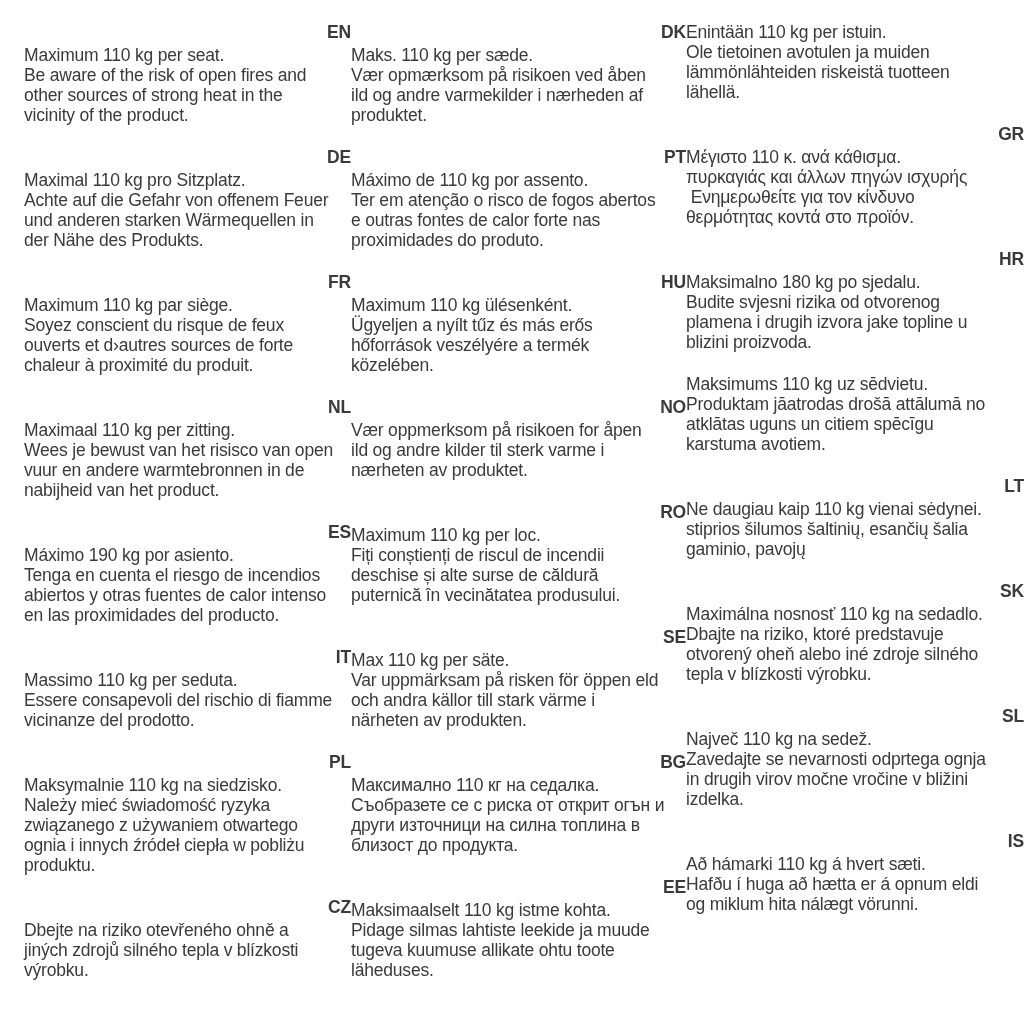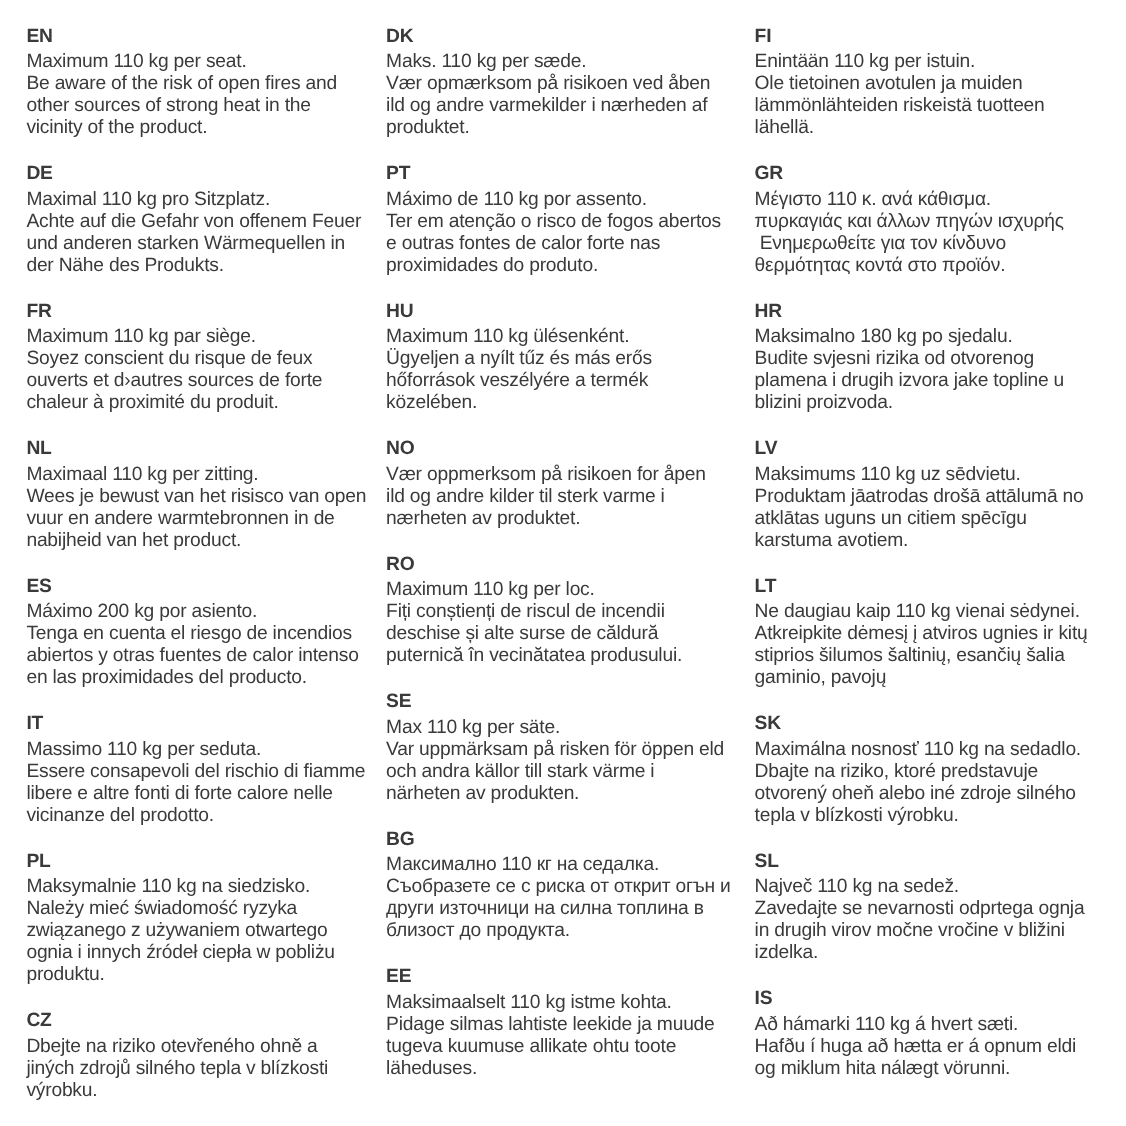--- a/index.html
+++ b/index.html
@@ -27,20 +27,21 @@
   }
   .section {
     margin-bottom: 22px;
   }
   .lang-code {
     font-weight: bold;
     font-size: 17.5px;
     line-height: 20px;
     letter-spacing: -0.2px;
     margin-bottom: 3px;
+    text-align: right;
   }
   .line {
     font-size: 17.5px;
     line-height: 20px;
     letter-spacing: -0.2px;
     white-space: pre;
   }
 </style>
 </head>
 <body>
@@ -71,30 +72,29 @@
         </div>
         <div class="section">
           <div class="lang-code">NL</div>
           <div class="line">Maximaal 110 kg per zitting.</div>
           <div class="line">Wees je bewust van het risisco van open</div>
           <div class="line">vuur en andere warmtebronnen in de</div>
           <div class="line">nabijheid van het product.</div>
         </div>
         <div class="section">
           <div class="lang-code">ES</div>
-          <div class="line">Máximo 200 kg por asiento.</div>
+          <div class="line">Máximo 190 kg por asiento.</div>
           <div class="line">Tenga en cuenta el riesgo de incendios</div>
           <div class="line">abiertos y otras fuentes de calor intenso</div>
           <div class="line">en las proximidades del producto.</div>
         </div>
         <div class="section">
           <div class="lang-code">IT</div>
           <div class="line">Massimo 110 kg per seduta.</div>
           <div class="line">Essere consapevoli del rischio di fiamme</div>
-          <div class="line">libere e altre fonti di forte calore nelle</div>
           <div class="line">vicinanze del prodotto.</div>
         </div>
         <div class="section">
           <div class="lang-code">PL</div>
           <div class="line">Maksymalnie 110 kg na siedzisko.</div>
           <div class="line">Należy mieć świadomość ryzyka</div>
           <div class="line">związanego z używaniem otwartego</div>
           <div class="line">ognia i innych źródeł ciepła w pobliżu</div>
           <div class="line">produktu.</div>
         </div>
@@ -157,51 +157,48 @@
         <div class="section">
           <div class="lang-code">EE</div>
           <div class="line">Maksimaalselt 110 kg istme kohta.</div>
           <div class="line">Pidage silmas lahtiste leekide ja muude</div>
           <div class="line">tugeva kuumuse allikate ohtu toote</div>
           <div class="line">läheduses.</div>
         </div>
       </div>
     <div class="col">
         <div class="section">
-          <div class="lang-code">FI</div>
           <div class="line">Enintään 110 kg per istuin.</div>
           <div class="line">Ole tietoinen avotulen ja muiden</div>
           <div class="line">lämmönlähteiden riskeistä tuotteen</div>
           <div class="line">lähellä.</div>
         </div>
         <div class="section">
           <div class="lang-code">GR</div>
           <div class="line">Μέγιστο 110 κ. ανά κάθισμα.</div>
           <div class="line">πυρκαγιάς και άλλων πηγών ισχυρής</div>
           <div class="line"> Ενημερωθείτε για τον κίνδυνο</div>
           <div class="line">θερμότητας κοντά στο προϊόν.</div>
         </div>
         <div class="section">
           <div class="lang-code">HR</div>
           <div class="line">Maksimalno 180 kg po sjedalu.</div>
           <div class="line">Budite svjesni rizika od otvorenog</div>
           <div class="line">plamena i drugih izvora jake topline u</div>
           <div class="line">blizini proizvoda.</div>
         </div>
         <div class="section">
-          <div class="lang-code">LV</div>
           <div class="line">Maksimums 110 kg uz sēdvietu.</div>
           <div class="line">Produktam jāatrodas drošā attālumā no</div>
           <div class="line">atklātas uguns un citiem spēcīgu</div>
           <div class="line">karstuma avotiem.</div>
         </div>
         <div class="section">
           <div class="lang-code">LT</div>
           <div class="line">Ne daugiau kaip 110 kg vienai sėdynei.</div>
-          <div class="line">Atkreipkite dėmesį į atviros ugnies ir kitų</div>
           <div class="line">stiprios šilumos šaltinių, esančių šalia</div>
           <div class="line">gaminio, pavojų</div>
         </div>
         <div class="section">
           <div class="lang-code">SK</div>
           <div class="line">Maximálna nosnosť 110 kg na sedadlo.</div>
           <div class="line">Dbajte na riziko, ktoré predstavuje</div>
           <div class="line">otvorený oheň alebo iné zdroje silného</div>
           <div class="line">tepla v blízkosti výrobku.</div>
         </div>

